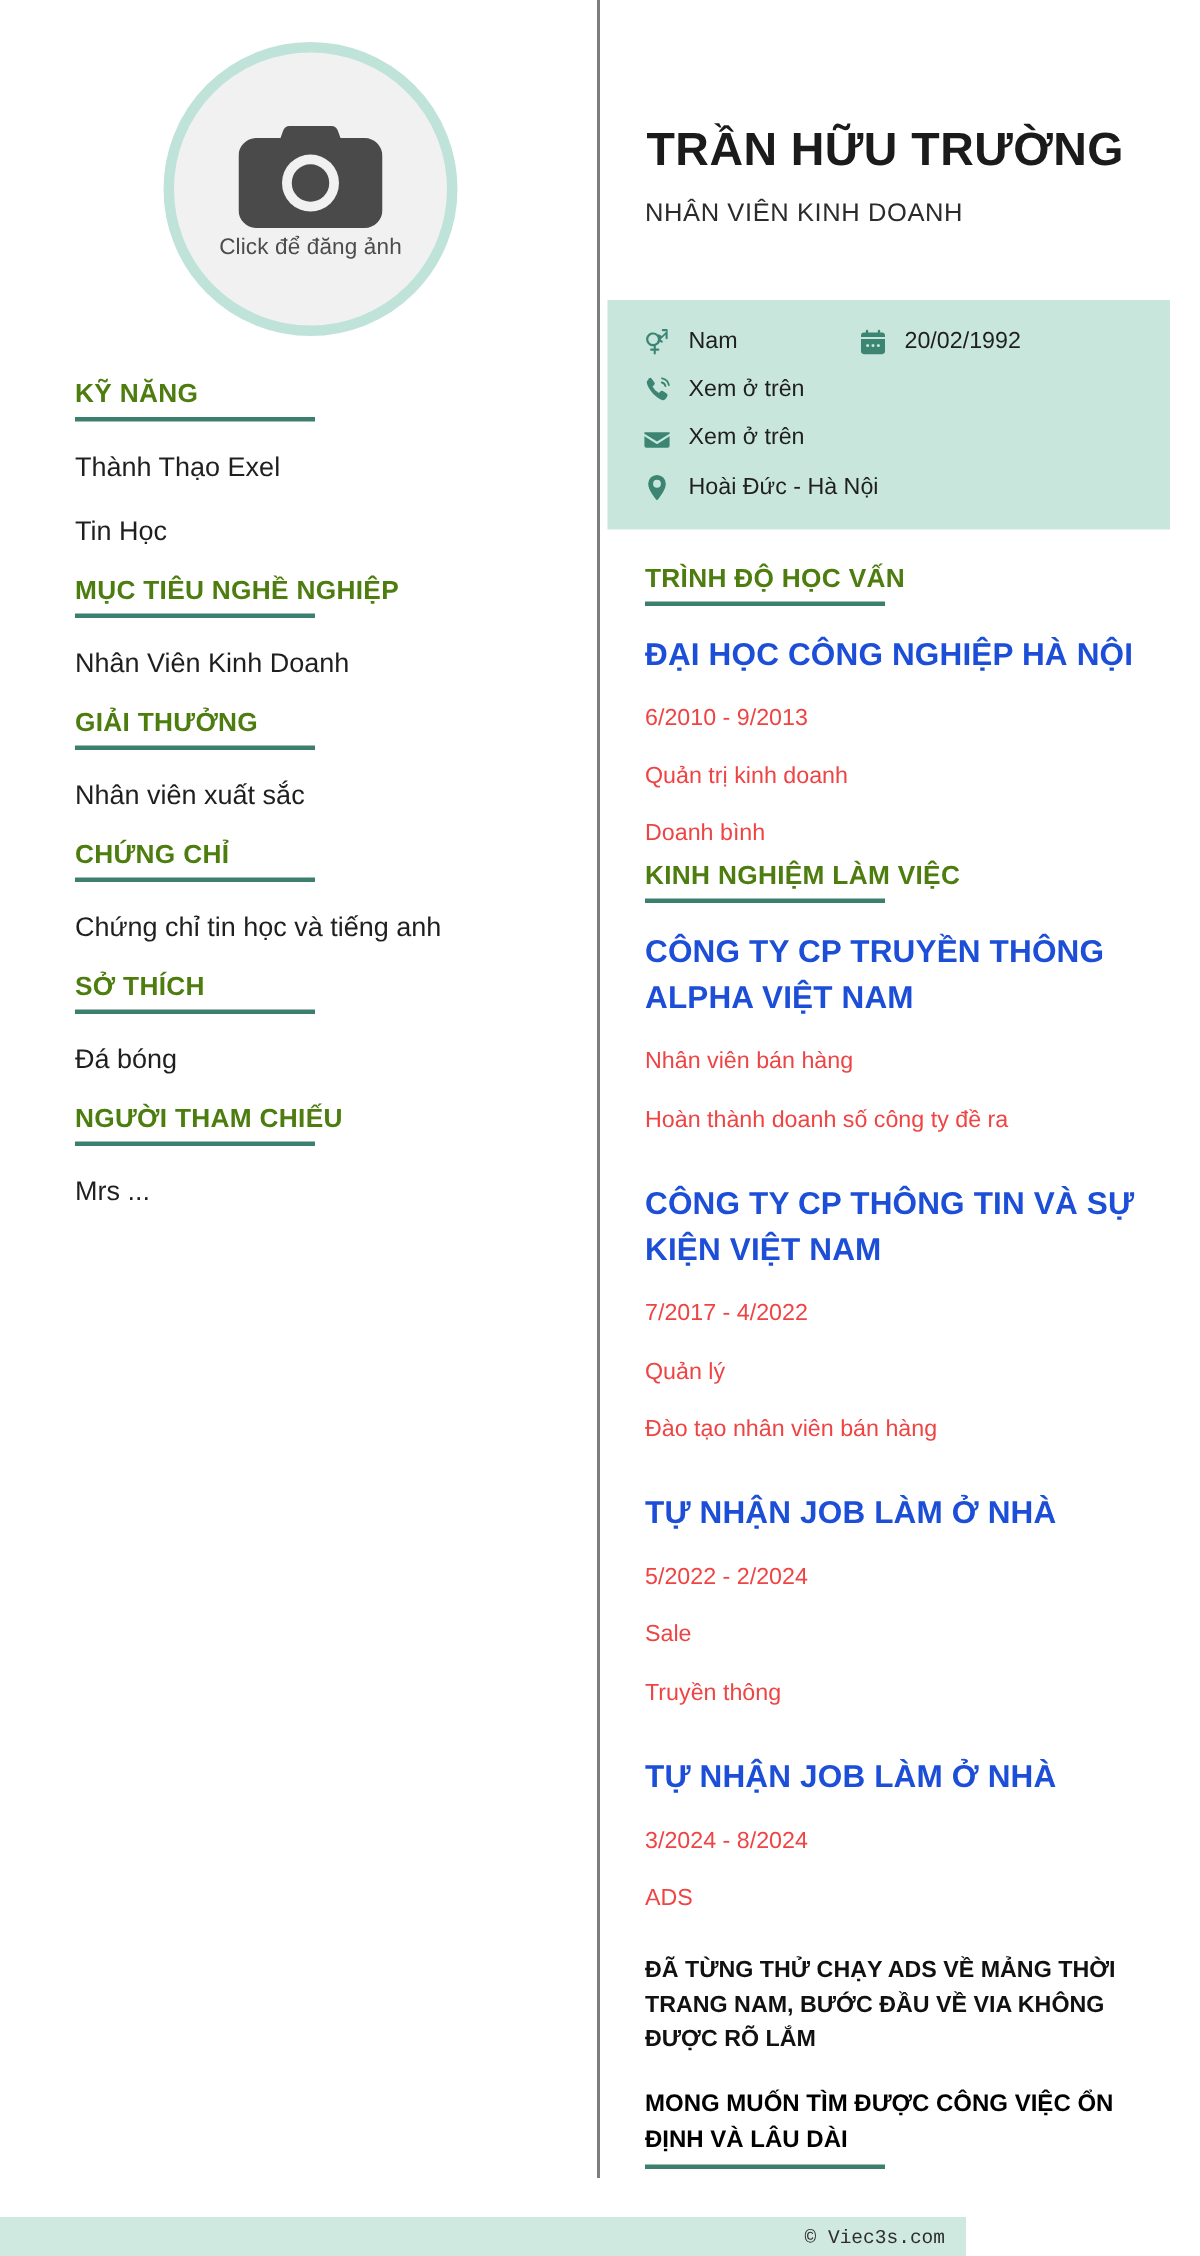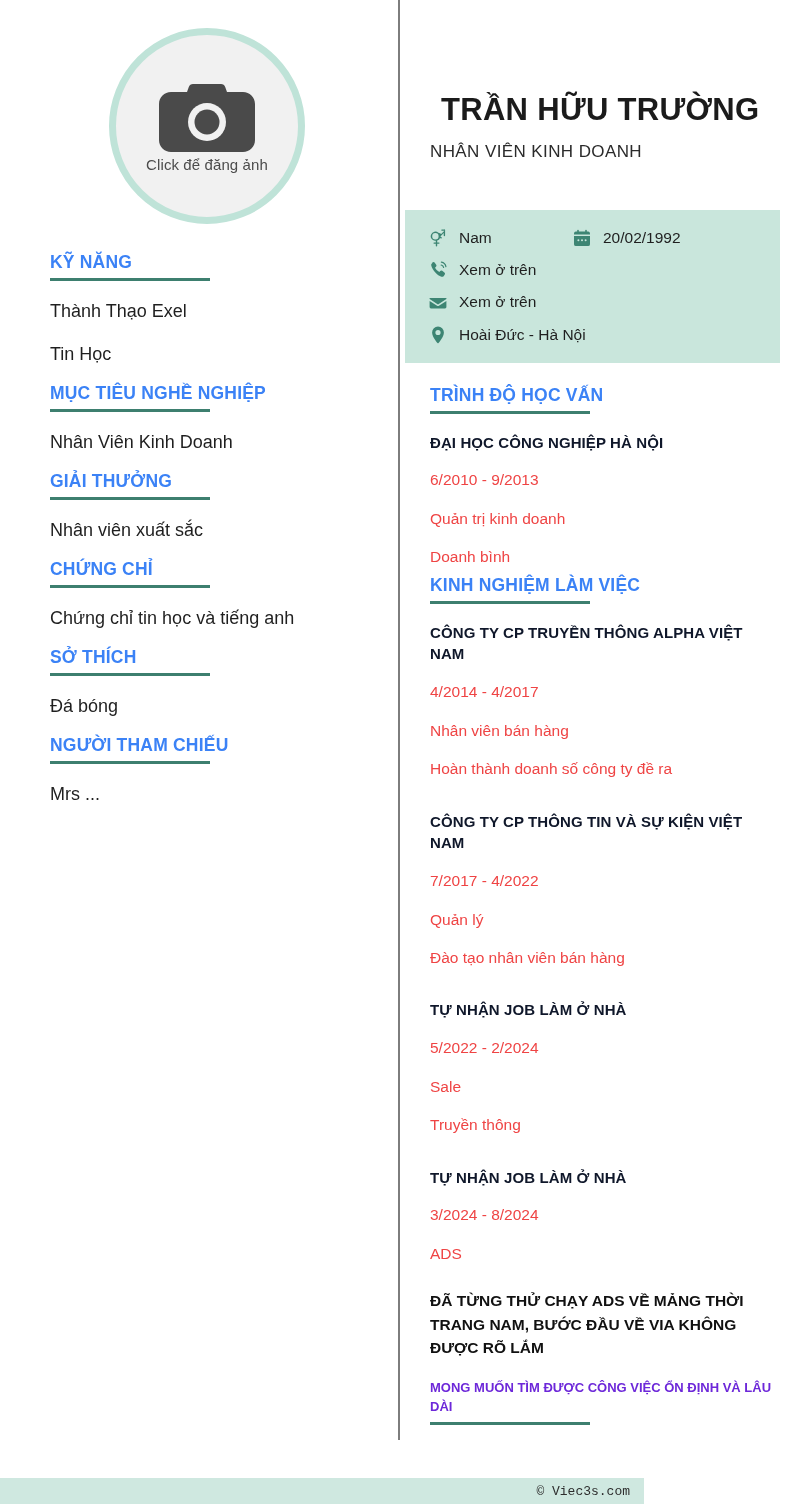--- a/index.html
+++ b/index.html
@@ -64,21 +64,21 @@
   .photo-caption {
     font-size: 15px;
     color: #4c4c4c;
     letter-spacing: 0.1px;
   }
   .left-body {
     padding: 10px 0 0 50px;
     box-sizing: border-box;
   }
   .sec-head {
-    color: #3b82f6;
+    color: #4d7c0f;
     font-size: 17.5px;
     font-weight: bold;
     letter-spacing: 0.2px;
     margin: 0;
     padding: 0;
     line-height: 1.25;
     text-transform: uppercase;
   }
   .sec-rule {
     height: 3px;
@@ -110,21 +110,21 @@
   }
   .name-block {
     padding: 80px 0 0 30px;
   }
   .full-name {
     font-size: 31px;
     font-weight: bold;
     color: #1b1b1b;
     letter-spacing: 0.3px;
     line-height: 1.2;
-    margin: 11px;
+    margin: 1px;
     text-transform: uppercase;
   }
   .job-title {
     font-size: 17px;
     color: #2b2b2b;
     letter-spacing: 0.4px;
     margin: 14px 0 0 0;
     text-transform: uppercase;
   }
   .contact-box {
@@ -158,45 +158,45 @@
     color: #1f1f1f;
     line-height: 1.3;
   }
   .right-body {
     padding: 22px 20px 0 30px;
     box-sizing: border-box;
   }
   .r-sec { margin-bottom: 6px; }
   .entry { margin-top: 18px; }
   .entry-title {
-    font-size: 15px;
+    font-size: 21px;
     font-weight: bold;
-    color: #0f172a;
+    color: #1d4ed8;
     line-height: 1.45;
     letter-spacing: 0.1px;
     margin: 0;
     text-transform: uppercase;
   }
   .entry-line {
     font-size: 15.5px;
     color: #ef4444;
     line-height: 1.45;
     margin: 16px 0 0 0;
   }
   .closing-note {
     font-size: 15.5px;
     font-weight: bold;
     color: #111111;
     line-height: 1.5;
     margin: 24px 0 0 0;
     text-transform: uppercase;
   }
   .closing-green {
-    color: #6d28d9;
-    font-size: 13px;
+    color: #000000;
+    font-size: 16px;
     font-weight: bold;
     line-height: 1.45;
     margin: 20px 0 0 0;
     text-transform: uppercase;
   }
   .closing-rule {
     height: 3px;
     background: #3d7f6f;
     width: 160px;
     margin-top: 5px;
@@ -365,21 +365,20 @@
             <div class="entry-line">Doanh bình</div>
           </div>
         </div>
 
         <div class="r-sec" style="">
           <div class="sec-head">KINH NGHIỆM LÀM VIỆC</div>
           <div class="sec-rule"></div>
 
           <div class="entry">
             <div class="entry-title">CÔNG TY CP TRUYỀN THÔNG ALPHA VIỆT NAM</div>
-            <div class="entry-line">4/2014 - 4/2017</div>
             <div class="entry-line">Nhân viên bán hàng</div>
             <div class="entry-line">Hoàn thành doanh số công ty đề ra</div>
           </div>
 
           <div class="entry" style="margin-top:30px;">
             <div class="entry-title">CÔNG TY CP THÔNG TIN VÀ SỰ KIỆN VIỆT NAM</div>
             <div class="entry-line">7/2017 - 4/2022</div>
             <div class="entry-line">Quản lý</div>
             <div class="entry-line">Đào tạo nhân viên bán hàng</div>
           </div>

